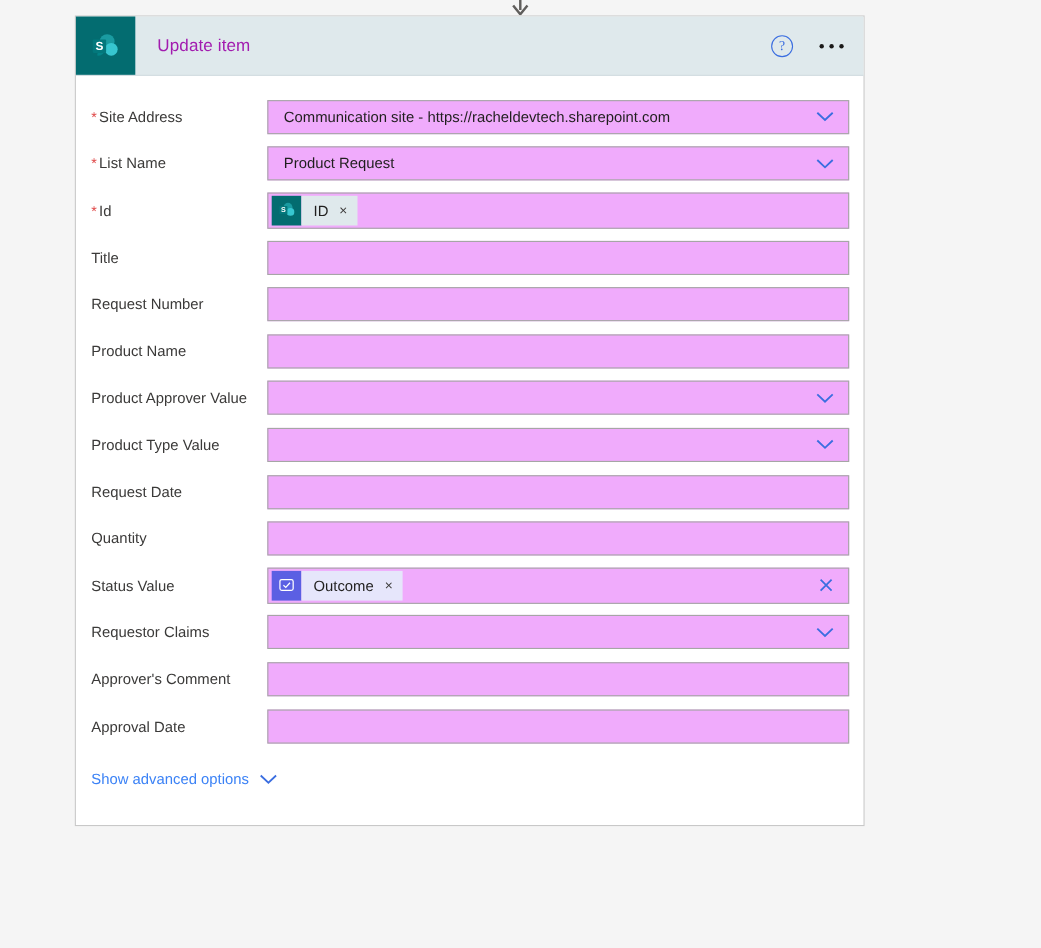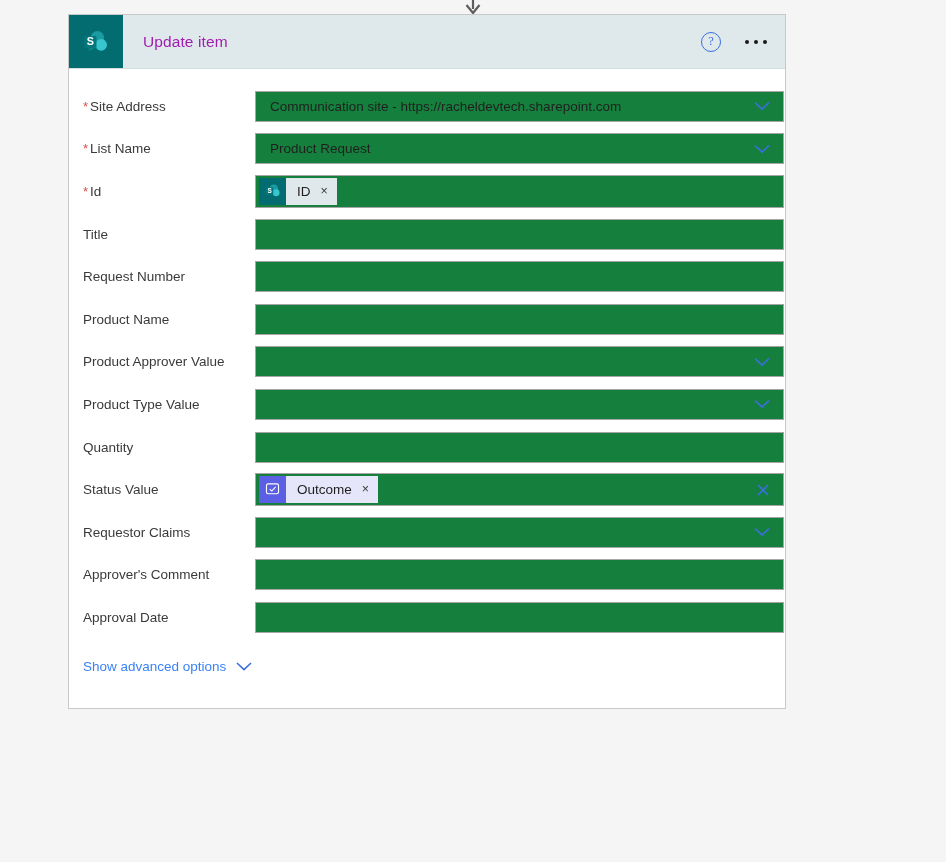--- a/index.html
+++ b/index.html
@@ -100,21 +100,20 @@
 
   
   .card-body {
     padding: 16px 0 34px 0;
   }
   .form-row {
     display: flex;
     align-items: center;
     height: 42.6px;
     padding-left: 14px;
-    gap: 12px;
   }
   .field-label {
     width: 160px;
     flex: 0 0 160px;
     font-size: 13.5px;
     color: #3b3a39;
     padding-right: 6px;
     box-sizing: border-box;
     white-space: nowrap;
   }
@@ -124,21 +123,21 @@
     margin-right: 2px;
     vertical-align: top;
     line-height: 15px;
   }
 
   .field-box {
     flex: 0 0 auto;
     width: 529px;
     height: 31px;
     border: 1px solid #a6a6a6;
-    background: #15803d;
+    background: #f0abfc;
     box-sizing: border-box;
     display: flex;
     align-items: center;
     position: relative;
     cursor: text;
   }
   .field-box.tall { height: 33px; }
   .field-value {
     font-size: 13.5px;
     color: #201f1e;
@@ -321,20 +320,26 @@
         <div class="form-row">
           <div class="field-label"><span>Product Type Value</span></div>
           <div class="field-box">
             <span class="field-value"></span>
             <svg class="chev" viewBox="0 0 18 11">
               <path d="M2 2 L9 8.6 L16 2" stroke="#3b6ee0" stroke-width="1.7" fill="none"></path>
             </svg>
           </div>
         </div>
         <div class="form-row">
+          <div class="field-label"><span>Request Date</span></div>
+          <div class="field-box">
+            <span class="field-value"></span>
+          </div>
+        </div>
+        <div class="form-row">
           <div class="field-label"><span>Quantity</span></div>
           <div class="field-box">
             <span class="field-value"></span>
           </div>
         </div>
         <div class="form-row">
           <div class="field-label"><span>Status Value</span></div>
           <div class="field-box tall">
             <span class="token">
               <span class="token-icon approval">

